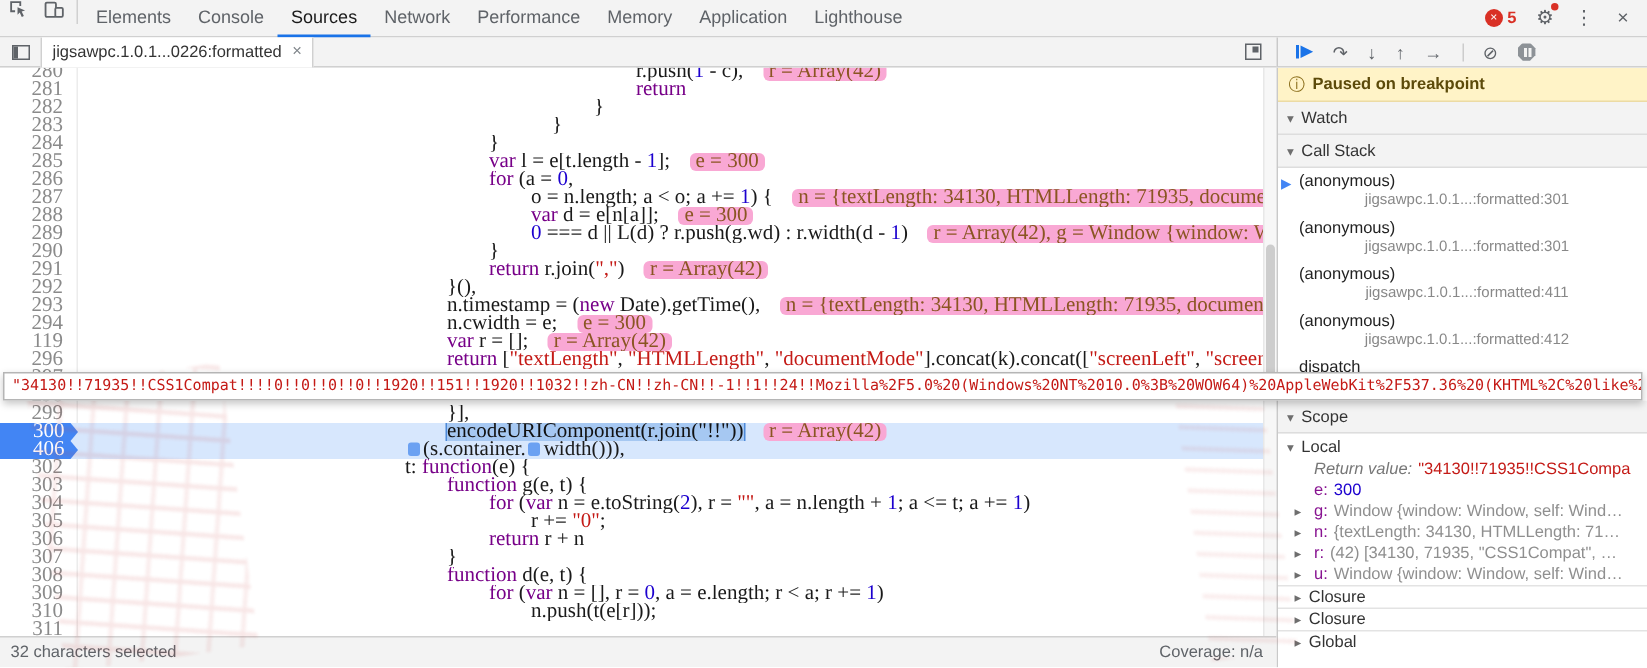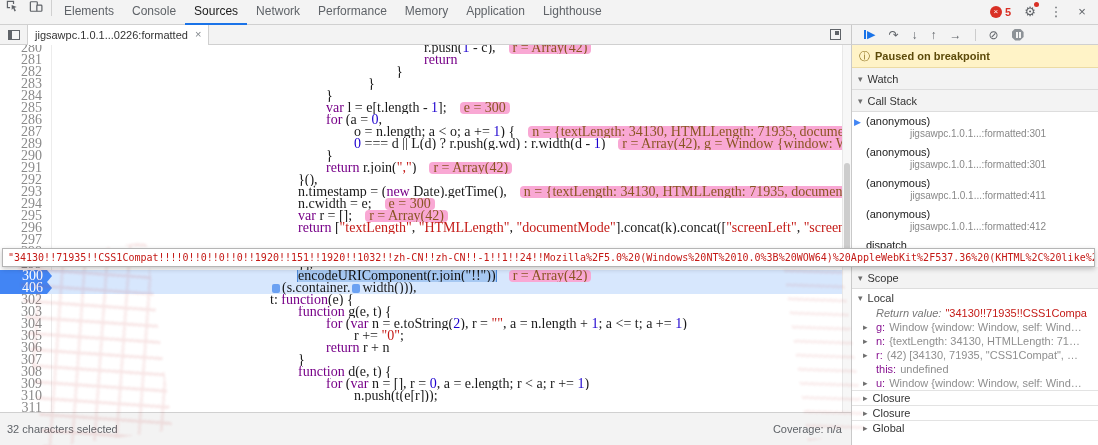--- a/index.html
+++ b/index.html
@@ -83,21 +83,21 @@
   .v-num{color:#1c00cf}.v-str{color:#c41a16}.v-pre{color:#8f8f8f}.v-und{color:#8f8f8f}
   .closure-row{height:15px;box-sizing:border-box;border-top:1px solid #e3e3e3;padding:0 6px 0 11px;
     color:#333;display:flex;align-items:center;gap:5px;cursor:pointer}
 
   
   .value-tooltip{position:absolute;left:2px;right:3px;top:248px;height:19px;line-height:17px;background:#fff;
     border:1px solid #b5b5b5;box-shadow:0 2px 5px rgba(0,0,0,.22);font-family:"DejaVu Sans Mono",monospace;
     font-size:10px;color:#c41a16;padding:0 5px;white-space:pre;overflow:hidden;z-index:60;box-sizing:border-box}
 
   
-  .status-bar{position:absolute;left:0;bottom:0;width:851px;height:33px;background:#f3f3f3;
+  .status-bar{position:absolute;left:0;bottom:0;width:851px;height:21px;background:#f3f3f3;
     border-top:1px solid #d0d0d0;display:flex;align-items:center;justify-content:space-between;
     padding:0 9px 0 7px;box-sizing:border-box;font-size:11px;color:#5f6368;z-index:40}
 
   
   .wm{position:absolute;z-index:55;pointer-events:none;opacity:.13;filter:blur(1px)}
   .wm1{left:30px;top:250px;width:130px;height:190px;transform:rotate(-8deg);background:
     repeating-linear-gradient(12deg, rgba(200,60,60,.9) 0 3px, transparent 3px 16px),
     repeating-linear-gradient(102deg, rgba(200,60,60,.7) 0 3px, transparent 3px 22px)}
   .wm2{left:795px;top:258px;width:58px;height:180px;transform:rotate(-8deg);opacity:.10;background:
     repeating-linear-gradient(10deg, rgba(200,60,60,.85) 0 3px, transparent 3px 14px)}
@@ -171,27 +171,28 @@
   <div class="editor">
     <div class="code-lines">
         <div class="code-line"><span class="gut">280</span><span class="lc" style="padding-left: calc(52ch + 8px);"><span class="tp">r.push(</span><span class="tn">1</span><span class="tp"> - c),</span><span class="badge">r = Array(42)</span></span></div>
         <div class="code-line"><span class="gut">281</span><span class="lc" style="padding-left: calc(52ch + 8px);"><span class="tk">return</span></span></div>
         <div class="code-line"><span class="gut">282</span><span class="lc" style="padding-left: calc(48ch + 8px);"><span class="tp">}</span></span></div>
         <div class="code-line"><span class="gut">283</span><span class="lc" style="padding-left: calc(44ch + 8px);"><span class="tp">}</span></span></div>
         <div class="code-line"><span class="gut">284</span><span class="lc" style="padding-left: calc(38ch + 8px);"><span class="tp">}</span></span></div>
         <div class="code-line"><span class="gut">285</span><span class="lc" style="padding-left: calc(38ch + 8px);"><span class="tk">var</span><span class="tp"> l = e[t.length - </span><span class="tn">1</span><span class="tp">];</span><span class="badge">e = 300</span></span></div>
         <div class="code-line"><span class="gut">286</span><span class="lc" style="padding-left: calc(38ch + 8px);"><span class="tk">for</span><span class="tp"> (a = </span><span class="tn">0</span><span class="tp">,</span></span></div>
         <div class="code-line"><span class="gut">287</span><span class="lc" style="padding-left: calc(42ch + 8px);"><span class="tp">o = n.length; a &lt; o; a += </span><span class="tn">1</span><span class="tp">) {</span><span class="badge">n = {textLength: 34130, HTMLLength: 71935, documentMode: "CSS1Comp</span></span></div>
+        <div class="code-line"><span class="gut">288</span><span class="lc" style="padding-left: calc(42ch + 8px);"><span class="tk">var</span><span class="tp"> d = e[n[a]];</span><span class="badge">e = 300</span></span></div>
         <div class="code-line"><span class="gut">289</span><span class="lc" style="padding-left: calc(42ch + 8px);"><span class="tn">0</span><span class="tp"> === d || L(d) ? r.push(g.wd) : r.width(d - </span><span class="tn">1</span><span class="tp">)</span><span class="badge">r = Array(42), g = Window {window: Window, se</span></span></div>
         <div class="code-line"><span class="gut">290</span><span class="lc" style="padding-left: calc(38ch + 8px);"><span class="tp">}</span></span></div>
         <div class="code-line"><span class="gut">291</span><span class="lc" style="padding-left: calc(38ch + 8px);"><span class="tk">return</span><span class="tp"> r.join(</span><span class="ts">","</span><span class="tp">)</span><span class="badge">r = Array(42)</span></span></div>
         <div class="code-line"><span class="gut">292</span><span class="lc" style="padding-left: calc(34ch + 8px);"><span class="tp">}(),</span></span></div>
         <div class="code-line"><span class="gut">293</span><span class="lc" style="padding-left: calc(34ch + 8px);"><span class="tp">n.timestamp = (</span><span class="tk">new</span><span class="tp"> Date).getTime(),</span><span class="badge">n = {textLength: 34130, HTMLLength: 71935, documentMode: "CSS1Co</span></span></div>
         <div class="code-line"><span class="gut">294</span><span class="lc" style="padding-left: calc(34ch + 8px);"><span class="tp">n.cwidth = e;</span><span class="badge">e = 300</span></span></div>
-        <div class="code-line"><span class="gut">295</span><span class="lc" style="padding-left: calc(34ch + 8px);"><span class="tk">var</span><span class="tp"> r = [];</span><span class="badge">r = Array(42)</span></span></div>
+        <div class="code-line"><span class="gut">119</span><span class="lc" style="padding-left: calc(34ch + 8px);"><span class="tk">var</span><span class="tp"> r = [];</span><span class="badge">r = Array(42)</span></span></div>
         <div class="code-line"><span class="gut">296</span><span class="lc" style="padding-left: calc(34ch + 8px);"><span class="tk">return</span><span class="tp"> [</span><span class="ts">"textLength"</span><span class="tp">, </span><span class="ts">"HTMLLength"</span><span class="tp">, </span><span class="ts">"documentMode"</span><span class="tp">].concat(k).concat([</span><span class="ts">"screenLeft"</span><span class="tp">, </span><span class="ts">"screenTop"</span><span class="tp">, </span></span></div>
         <div class="code-line"><span class="gut">297</span><span class="lc" style="padding-left: calc(34ch + 8px);"></span></div>
         <div class="code-line"><span class="gut">298</span><span class="lc" style="padding-left: calc(34ch + 8px);"></span></div>
         <div class="code-line"><span class="gut">299</span><span class="lc" style="padding-left: calc(34ch + 8px);"><span class="tp">}],</span></span></div>
         <div class="code-line hl"><span class="gut ghl">300</span><span class="lc" style="padding-left: calc(34ch + 8px);"><span class="tsel">encodeURIComponent(r.join("!!"))</span><span class="badge">r = Array(42)</span></span></div>
         <div class="code-line hl"><span class="gut ghl">406</span><span class="lc" style="padding-left: calc(30ch + 8px);"><span class="tm"></span><span class="tp">(s.container.</span><span class="tm"></span><span class="tp">width())),</span></span></div>
         <div class="code-line"><span class="gut">302</span><span class="lc" style="padding-left: calc(30ch + 8px);"><span class="tp">t: </span><span class="tk">function</span><span class="tp">(e) {</span></span></div>
         <div class="code-line"><span class="gut">303</span><span class="lc" style="padding-left: calc(34ch + 8px);"><span class="tk">function</span><span class="tp"> g(e, t) {</span></span></div>
         <div class="code-line"><span class="gut">304</span><span class="lc" style="padding-left: calc(38ch + 8px);"><span class="tk">for</span><span class="tp"> (</span><span class="tk">var</span><span class="tp"> n = e.toString(</span><span class="tn">2</span><span class="tp">), r = </span><span class="ts">""</span><span class="tp">, a = n.length + </span><span class="tn">1</span><span class="tp">; a &lt;= t; a += </span><span class="tn">1</span><span class="tp">)</span></span></div>
         <div class="code-line"><span class="gut">305</span><span class="lc" style="padding-left: calc(42ch + 8px);"><span class="tp">r += </span><span class="ts">"0"</span><span class="tp">;</span></span></div>
@@ -246,24 +247,24 @@
     <div class="sec-h">
       <span class="tri">▾</span>
       <span>Scope</span>
     </div>
     <div class="local-row">
       <span class="tri">▾</span>
       <span>Local</span>
     </div>
     <div>
         <div class="srow"><span class="sname it">Return value:</span><span class="sval v-str">"34130!!71935!!CSS1Compa</span></div>
+        <div class="srow"><span class="sname">e:</span><span class="sval v-num">300</span></div>
         <div class="srow"><span class="stri">▸</span><span class="sname">g:</span><span class="sval v-pre">Window {window: Window, self: Wind…</span></div>
         <div class="srow"><span class="stri">▸</span><span class="sname">n:</span><span class="sval v-pre">{textLength: 34130, HTMLLength: 71…</span></div>
         <div class="srow"><span class="stri">▸</span><span class="sname">r:</span><span class="sval v-pre">(42) [34130, 71935, "CSS1Compat", …</span></div>
-        <div class="srow"><span class="sname">this:</span><span class="sval v-und">undefined</span></div>
         <div class="srow"><span class="stri">▸</span><span class="sname">u:</span><span class="sval v-pre">Window {window: Window, self: Wind…</span></div>
       </div>
     <div>
         <div class="closure-row">
           <span class="tri">▸</span>
           <span>Closure</span>
         </div>
         <div class="closure-row">
           <span class="tri">▸</span>
           <span>Closure</span>

